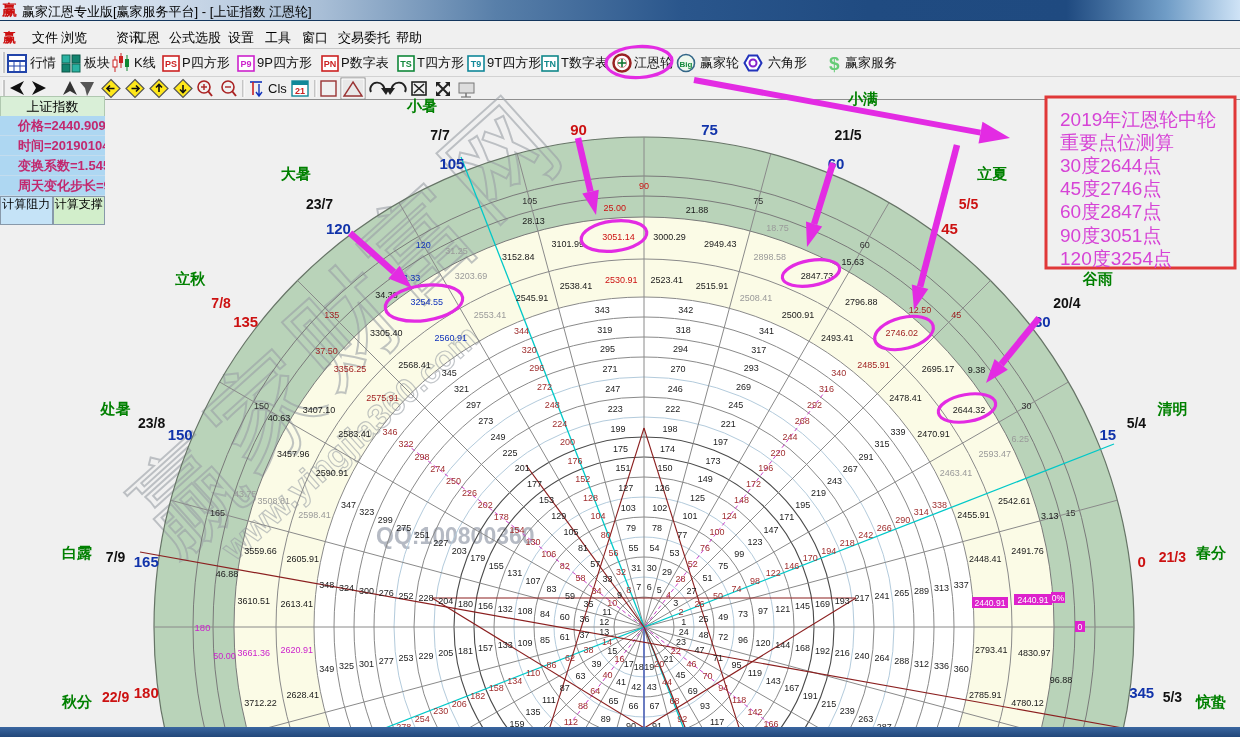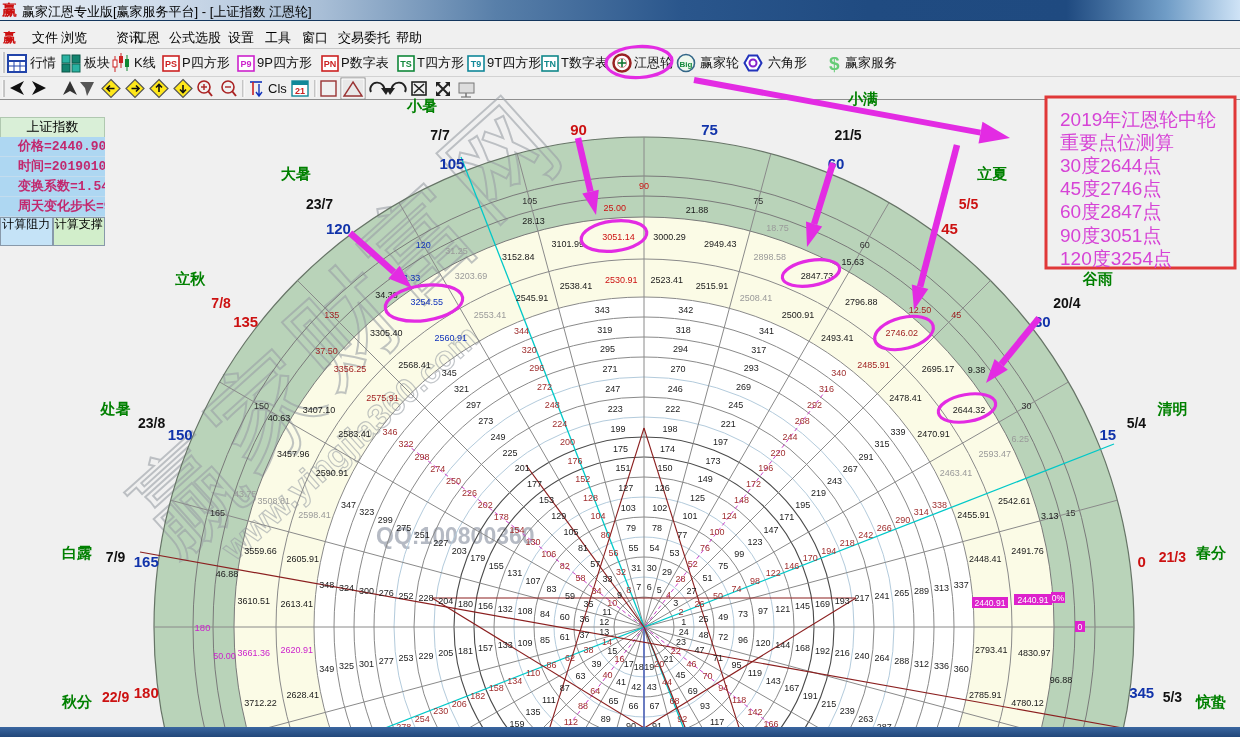--- a/index.html
+++ b/index.html
@@ -7,21 +7,21 @@
 #titlebar { position:absolute; left:0; top:0; width:1240px; height:21px;
   background:linear-gradient(to right,#e8eef6 0%,#d2deec 12%,#a8bed6 26%,#587fa9 40%,#2a568c 55%,#204b81 70%,#1f4a80 86%,#6f9cc6 94%,#cfe3f6 100%);
   border-bottom:1px solid #13365e; }
 #titlebar .logo { position:absolute; left:2px; top:1px; color:#cc1111; font-size:15px; font-weight:bold; }
 #titlebar .t { position:absolute; left:22px; top:3px; font-size:13px; color:#000; }
 #menubar { position:absolute; left:0; top:22px; width:1240px; height:27px; background:#f0f0f0; border-bottom:1px solid #c6c6c6; }
 #menubar span { position:absolute; top:7px; font-size:13px; color:#000; white-space:nowrap; }
 #tb1 { position:absolute; left:0; top:49px; width:1240px; height:28px; background:#f0f0f0; border-bottom:1px solid #d2d2d2; }
 #tb2 { position:absolute; left:0; top:77px; width:1240px; height:23px; background:#f0f0f0; border-bottom:1px solid #8e8e8e; }
 #chartsvg { position:absolute; left:0; top:0; z-index:5; }
-#lp { position:absolute; left:0; top:117px; width:105px; z-index:6; font-size:13px;font-family:Liberation Mono, monospace; }
+#lp { position:absolute; left:0; top:96px; width:105px; z-index:6; font-size:13px; }
 #lp .hd { height:20px; background:#d9efd7; color:#000; text-align:center; line-height:20px; border:1px solid #b0c8b0; border-bottom:none; }
 #lp .r { height:20px; background:#aed7f2; color:#c2286e; font-weight:bold; line-height:20px; padding-left:18px; border-bottom:1px solid #c3dcee; white-space:nowrap; overflow:hidden; }
 #lp .btns { display:flex; height:29px; }
 #lp .btns div { width:52.5px; text-align:center; line-height:15px; font-size:12px; color:#000; border:1px solid #8899aa; white-space:nowrap; overflow:hidden; }
 #lp .b1 { background:#c5e3f7; }
 #lp .b2 { background:#d2eecb; }
 #taskbar { position:absolute; left:0; top:727px; width:1240px; height:10px; z-index:7;
   background:linear-gradient(to bottom,#3a66a0,#22477a); }
 </style></head>
 <body>

